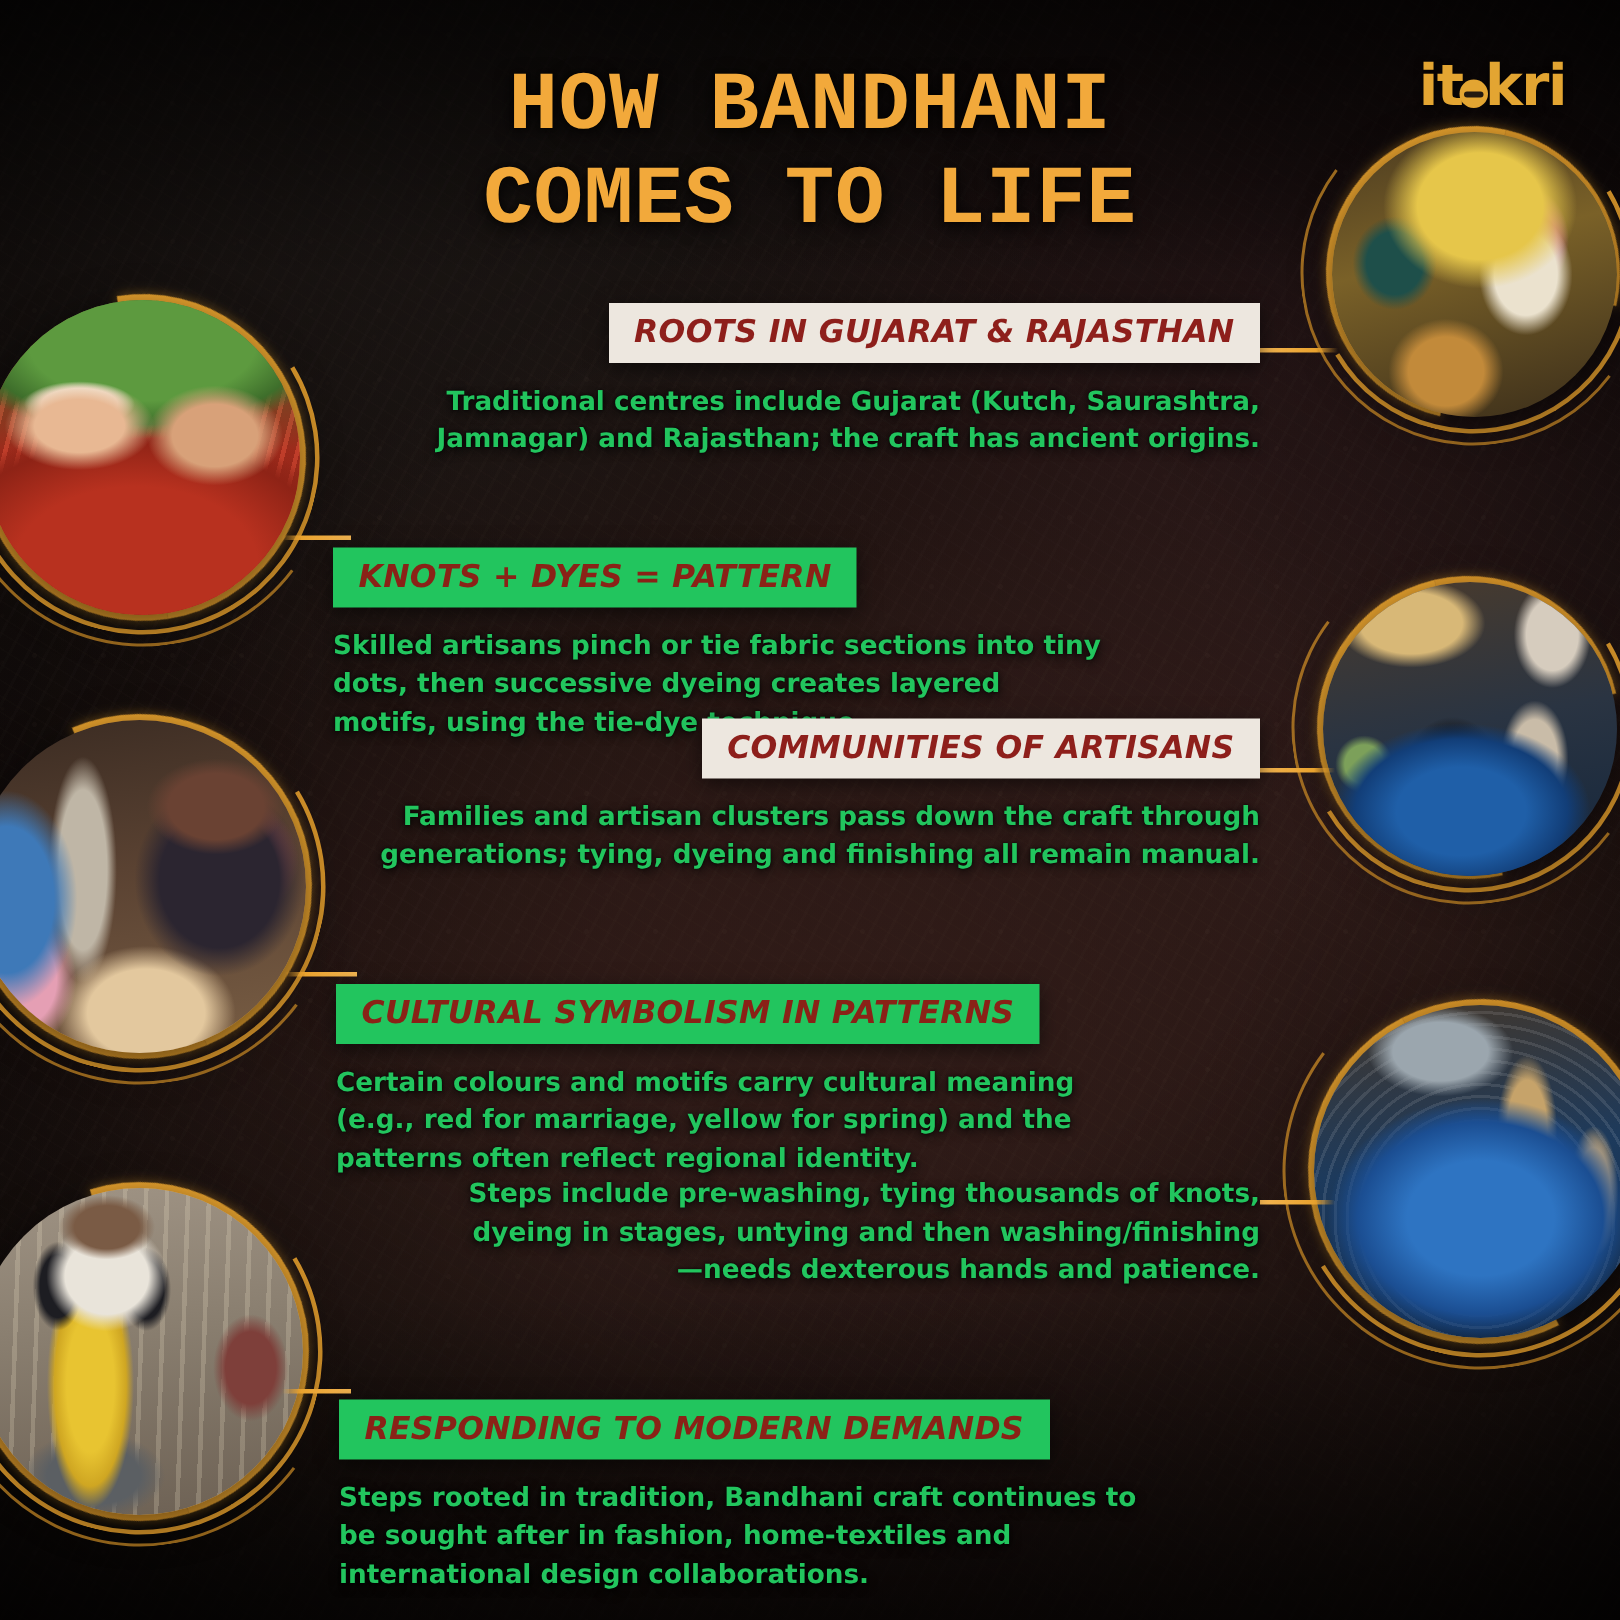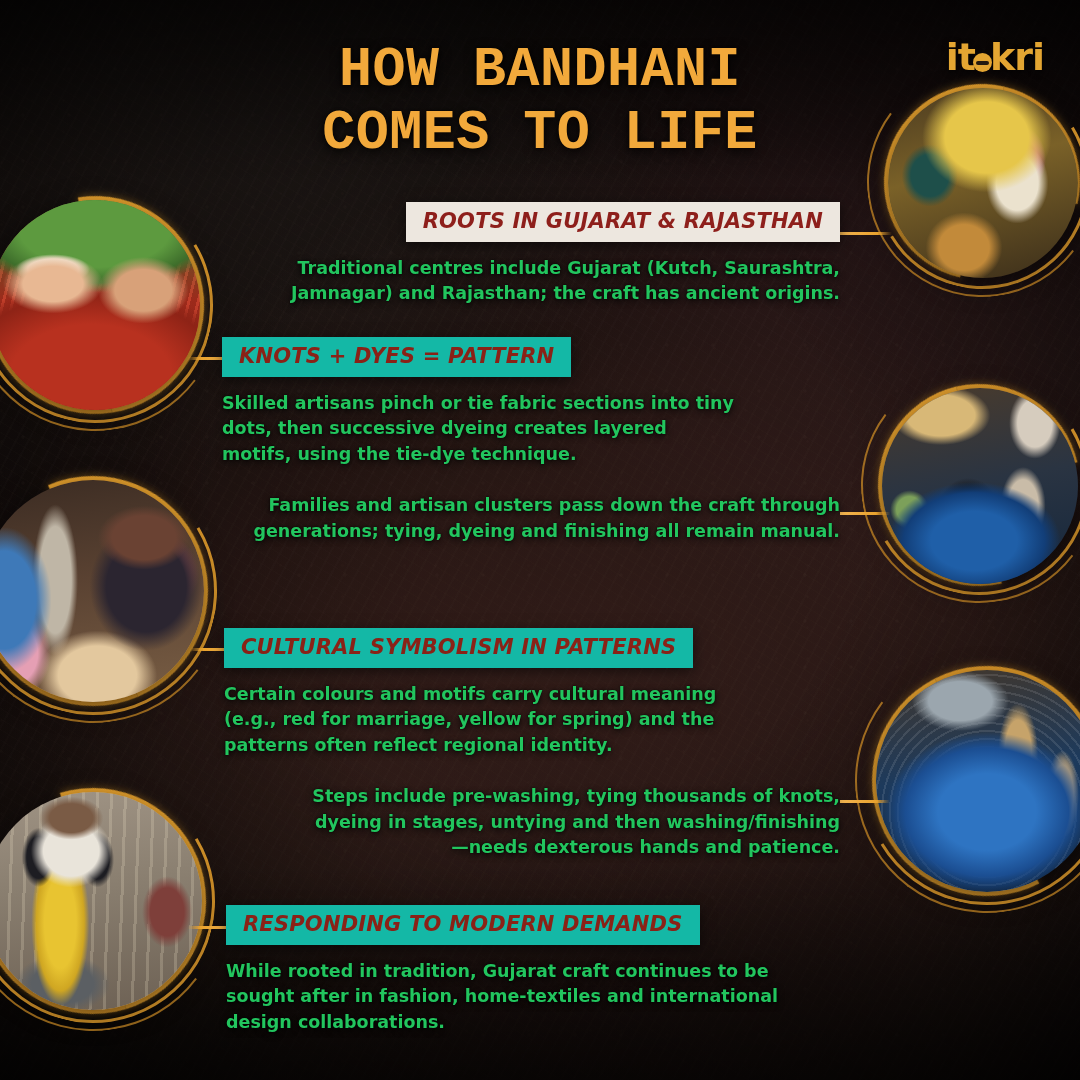--- a/index.html
+++ b/index.html
@@ -247,21 +247,21 @@
     font-weight: 700;
     font-style: italic;
     font-size: 21px;
     letter-spacing: .2px;
     line-height: 1.08;
     white-space: nowrap;
     color: #8E1F1B;
     box-shadow: 0 3px 12px rgba(0,0,0,.55);
   }
   .label.cream { background: #EDE7DF; color: #8E1F1B; }
-  .label.amber { background: #14b8a6; color: #8A2217; }
+  .label.amber { background: #22c55e; color: #8A2217; margin-top: 28px; }
 
   .body {
     margin-top: 14px;
     color: #22c55e;
     font-family: "DejaVu Sans", sans-serif;
     font-weight: 700;
     font-size: 17.5px;
     line-height: 1.47;
     text-shadow: 0 2px 7px rgba(0,0,0,.9), 0 0 2px rgba(0,0,0,.8);
   }
@@ -360,34 +360,37 @@
   </div>
 
   <div class="block" style="top:337px; left:222px; width:520px;">
     <div class="align-left">
       <span class="label amber">KNOTS + DYES = PATTERN</span>
     </div>
     <div class="body align-left">Skilled artisans pinch or tie fabric sections into tiny dots, then successive dyeing creates layered motifs, using the tie-dye technique.</div>
   </div>
 
   <div class="block" style="top:479px; left:240px; width:600px;">
+    <div class="align-right">
+      <span class="label cream">COMMUNITIES OF ARTISANS</span>
+    </div>
     <div class="body align-right">Families and artisan clusters pass down the craft through generations; tying, dyeing and finishing all remain manual.</div>
   </div>
 
   <div class="block" style="top:628px; left:224px; width:545px;">
     <div class="align-left">
       <span class="label amber">CULTURAL SYMBOLISM IN PATTERNS</span>
     </div>
     <div class="body align-left">Certain colours and motifs carry cultural meaning (e.g., red for marriage, yellow for spring) and the patterns often reflect regional identity.</div>
   </div>
 
   <div class="block" style="top:770px; left:310px; width:530px;">
     <div class="body align-right">Steps include pre-washing, tying thousands of knots, dyeing in stages, untying and then washing/finishing—needs dexterous hands and patience.</div>
   </div>
 
   <div class="block" style="top:905px; left:226px; width:560px;">
     <div class="align-left">
       <span class="label amber">RESPONDING TO MODERN DEMANDS</span>
     </div>
-    <div class="body align-left">While rooted in tradition, Gujarat craft continues to be sought after in fashion, home-textiles and international design collaborations.</div>
+    <div class="body align-left">Steps rooted in tradition, Bandhani craft continues to be sought after in fashion, home-textiles and international design collaborations.</div>
   </div>
 
 </div>
 
 </body></html>

